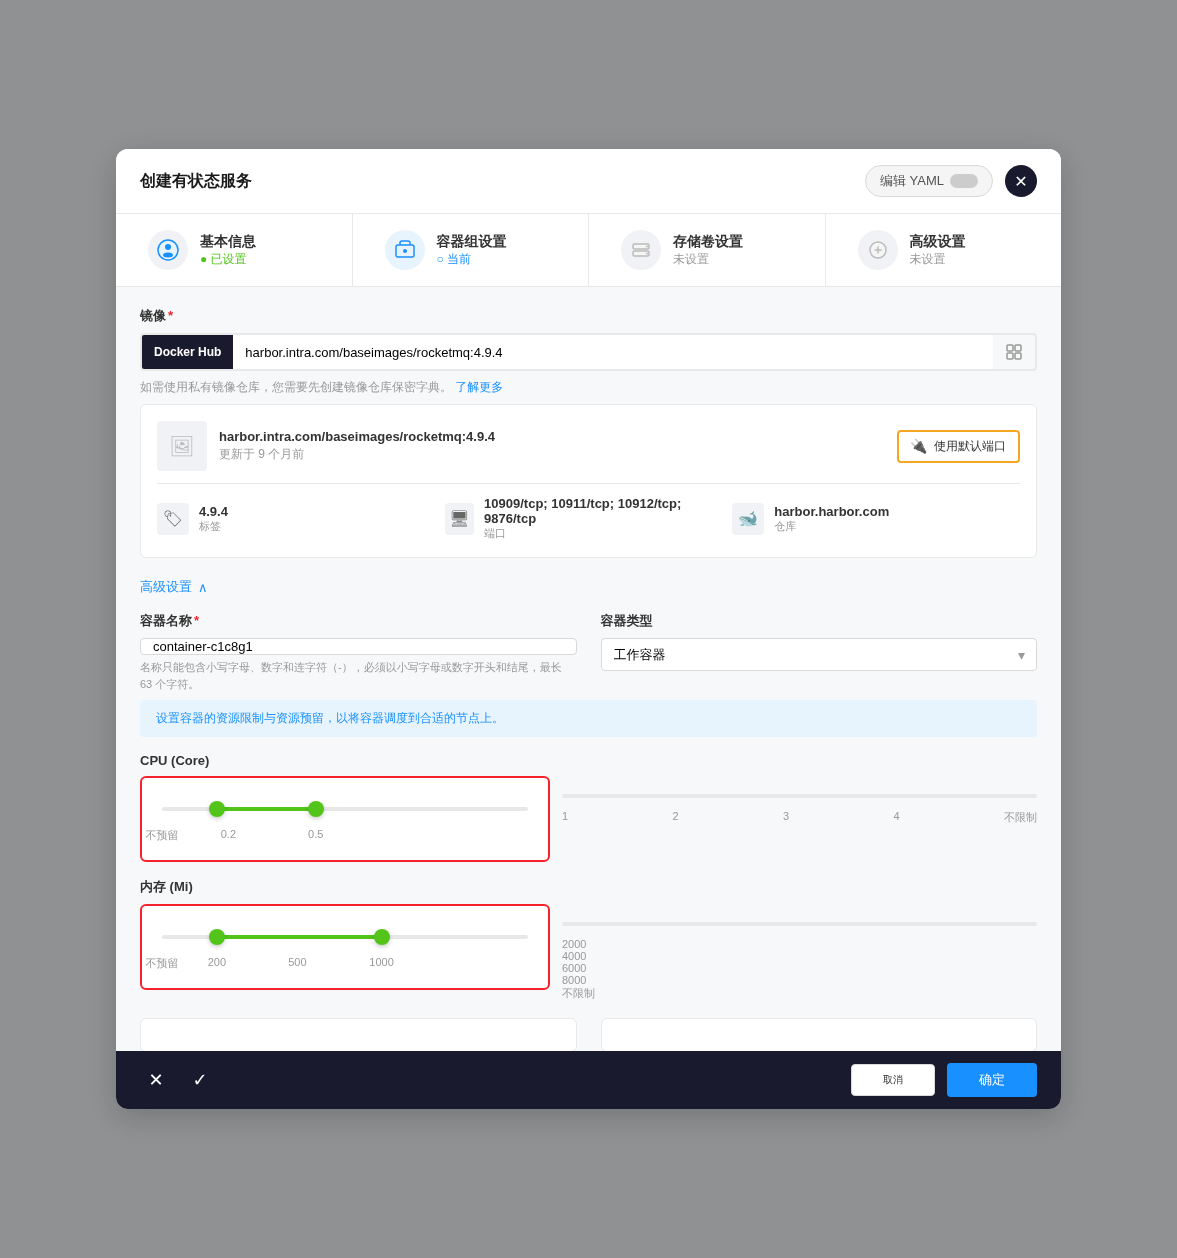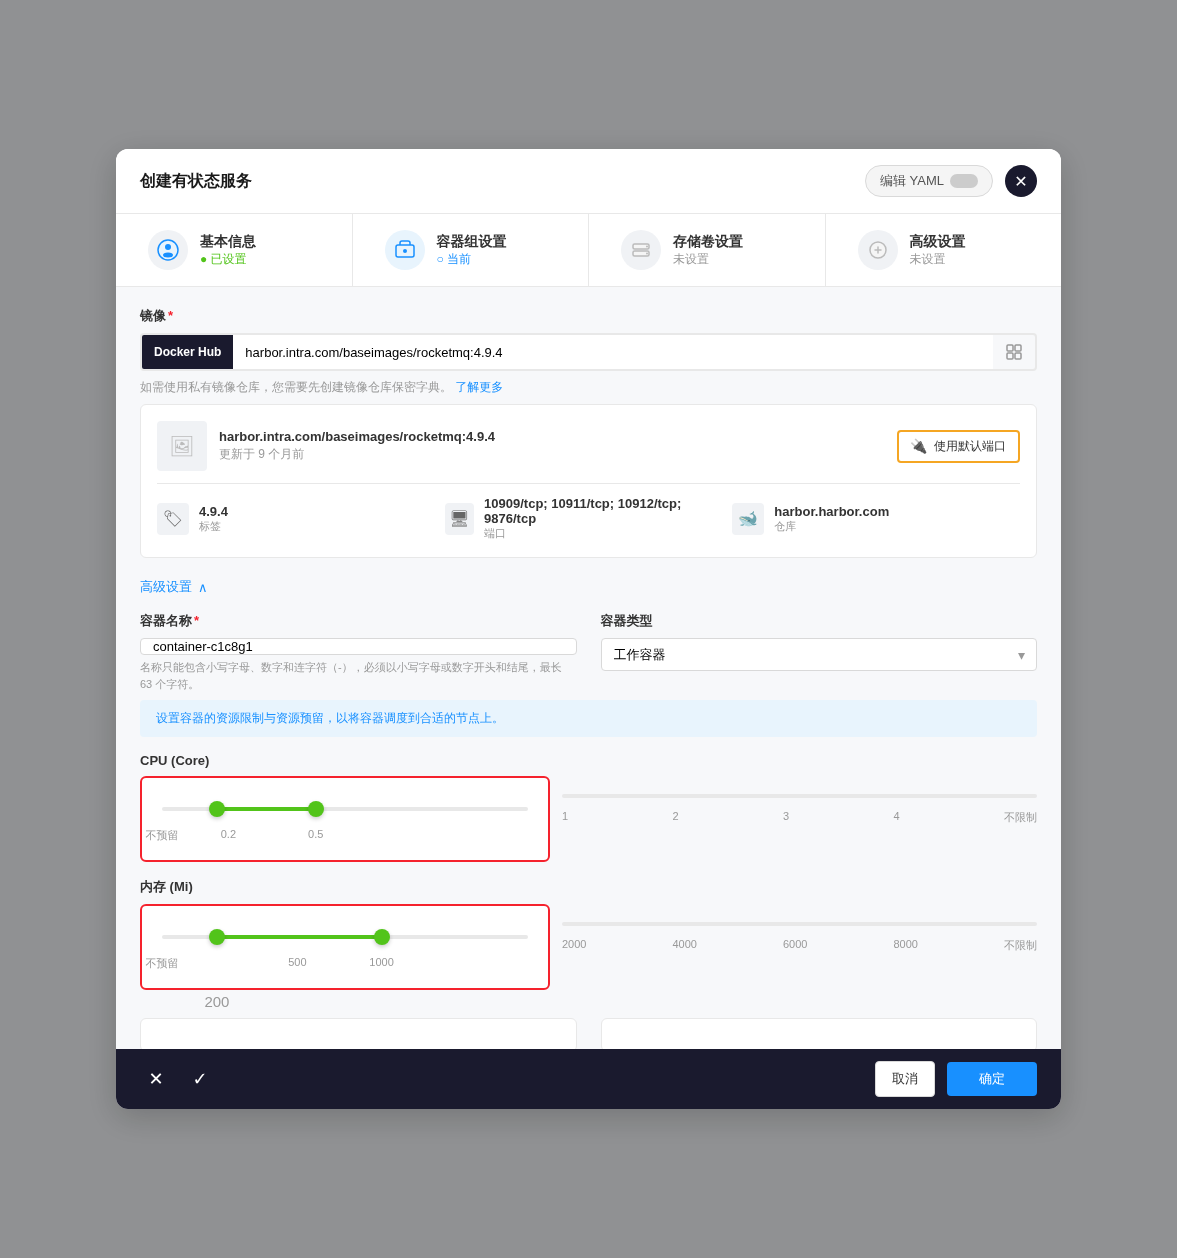--- a/index.html
+++ b/index.html
@@ -87,21 +87,21 @@
 
     
     .resource-inputs { display: flex; gap: 24px; margin-top: 16px; margin-bottom: 16px; }
     .resource-input-block { flex: 1; background: #fff; border: 1px solid #e8e8e8; border-radius: 6px; padding: 16px; }
 
     
     .modal-footer { display: flex; align-items: center; justify-content: space-between; padding: 12px 24px; background: #1a1a2e; }
     .footer-actions-left { display: flex; align-items: center; gap: 12px; }
     .footer-icon-btn { width: 32px; height: 32px; display: flex; align-items: center; justify-content: center; cursor: pointer; color: #fff; font-size: 18px; }
     .footer-actions-right { display: flex; align-items: center; gap: 12px; }
-    .cancel-btn { padding: 8px 16px; border: 1px solid #d9d9d9; border-radius: 4px; background: #fff; cursor: pointer; font-size: 13px; color: #333; }
+    .cancel-btn { padding: 8px 31px; border: 1px solid #d9d9d9; border-radius: 4px; background: #fff; cursor: pointer; font-size: 10px; color: #333; }
     .confirm-btn { padding: 8px 32px; border: none; border-radius: 4px; background: #1890ff; cursor: pointer; font-size: 13px; color: #fff; }
   </style>
 </head>
 <body>
 
 <div class="modal-overlay">
   <div class="modal">
 
     <div class="modal-header">
       <span class="modal-title">创建有状态服务</span>
@@ -311,29 +311,29 @@
             <div class="slider-container">
               <div class="slider-track-wrapper">
                 <div class="slider-bg">
                   <div class="slider-fill" style="left:15%;width:45%;"></div>
                   <div class="slider-thumb" style="left:15%;"></div>
                   <div class="slider-thumb" style="left:60%;"></div>
                 </div>
               </div>
               <div style="position:relative;height:16px;">
                 <span style="position:absolute;left:0%;transform:translateX(-50%);font-size:11px;color:#999;">不预留</span>
-                <span style="position:absolute;left:15%;transform:translateX(-50%);font-size:15px;color:#999;margin-top:37px;">200</span>
+                <span style="position:absolute;left:15%;transform:translateX(-50%);font-size:11px;color:#999;">200</span>
                 <span style="position:absolute;left:37%;transform:translateX(-50%);font-size:11px;color:#999;">500</span>
                 <span style="position:absolute;left:60%;transform:translateX(-50%);font-size:11px;color:#999;">1000</span>
               </div>
             </div>
           </div>
           <div style="flex:1;padding-top:18px;padding-left:12px;">
             <div style="position:relative;height:4px;background:#e8e8e8;border-radius:2px;"></div>
-            <div style="display:flex;justify-content:space-between;font-size:11px;color:#999;margin-top:12px;">
+            <div style="display:flex;justify-content:space-between;font-size:11px;color:#999;margin-top:12px;flex-direction:column;">
               <span>2000</span>
               <span>4000</span>
               <span>6000</span>
               <span>8000</span>
               <span>不限制</span>
             </div>
           </div>
         </div>
       </div>
 

